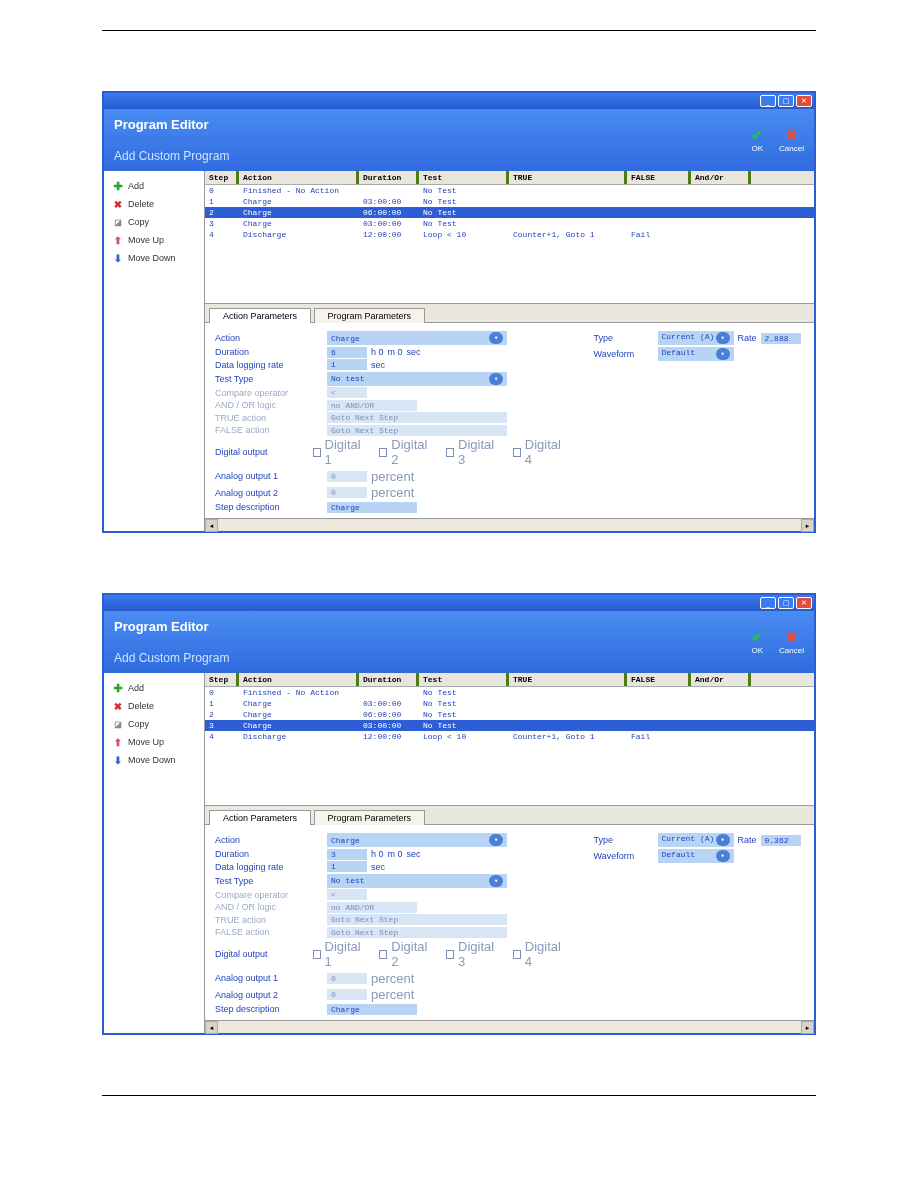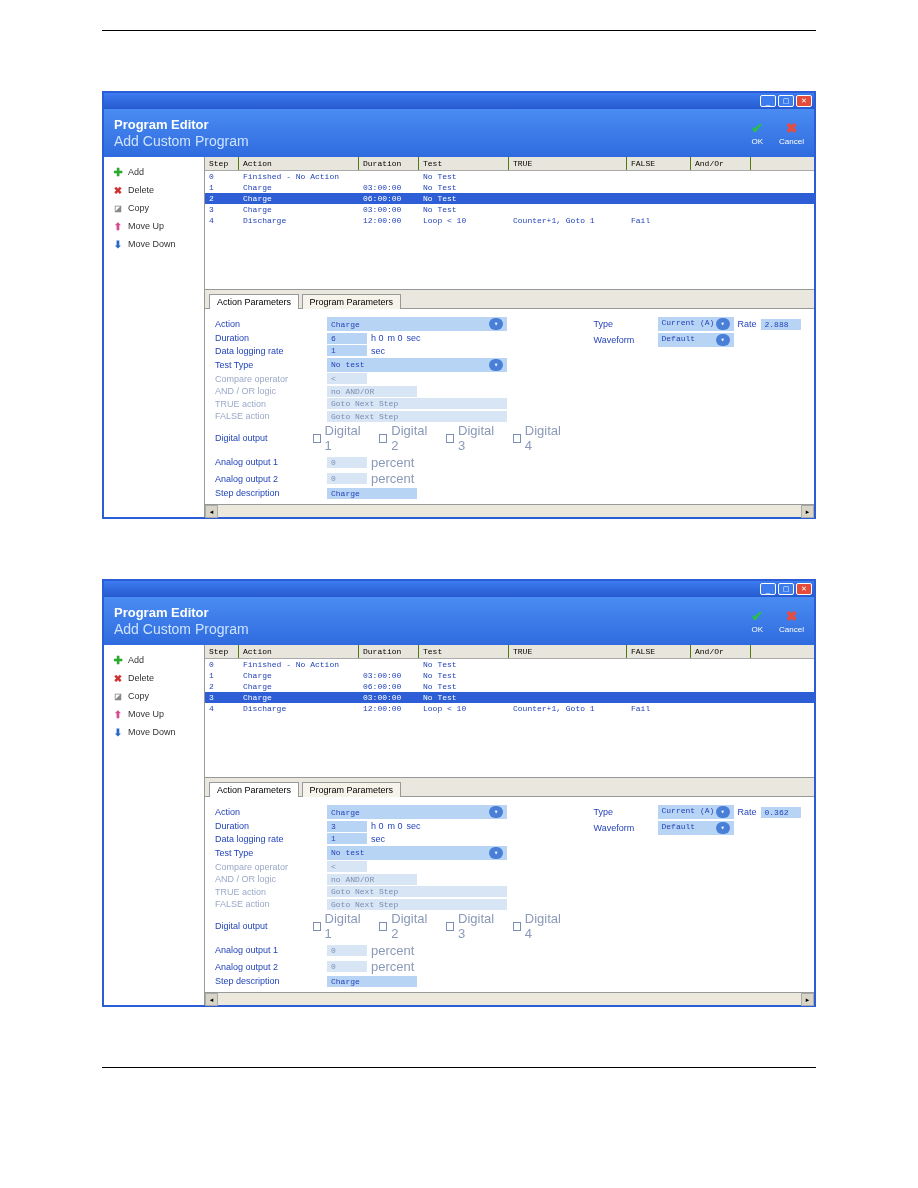--- a/index.html
+++ b/index.html
@@ -8,45 +8,45 @@
   .page-border-top { border-top: 1.5px solid #000; margin-bottom: 60px; }
   .page-border-bottom { border-top: 1.5px solid #000; margin-top: 60px; }
   .window { border: 2px solid #2b5dd7; background: #fff; width: 100%; margin-bottom: 60px; position: relative; }
   .title-chrome { background: linear-gradient(#3c7cf0, #2659cf); height: 16px; display: flex; justify-content: flex-end; align-items: center; padding: 0 2px; gap: 2px; }
   .tc-btn { width: 16px; height: 12px; border: 1px solid #fff; border-radius: 2px; display: flex; align-items: center; justify-content: center; font-size: 7px; color: #fff; }
   .tc-min { background: #3c7cf0; }
   .tc-max { background: #3c7cf0; }
   .tc-close { background: #e34d3a; }
   .banner { background: linear-gradient(#4a8cf2, #2f6bde); color: #fff; padding: 8px 10px; display: flex; justify-content: space-between; align-items: center; }
   .banner-left .title { font-size: 13px; font-weight: bold; }
-  .banner-left .subtitle { font-size: 14px; color: #cde3ff; margin-top: 1px; }
+  .banner-left .subtitle { font-size: 12px; color: #cde3ff; margin-top: 17px; }
   .banner-right { display: flex; gap: 16px; }
   .banner-btn { text-align: center; font-size: 8px; }
   .banner-btn .icon { font-size: 14px; display: block; margin-bottom: 1px; font-weight: bold; }
   .ok-icon { color: #2abf4a; }
   .cancel-icon { color: #e74c3c; }
   .body-wrap { display: flex; height: 360px; }
   .sidebar { width: 100px; padding: 6px 6px; background: #fff; }
   .side-item { display: flex; align-items: center; gap: 4px; padding: 3px 2px; font-size: 9px; color: #333; cursor: pointer; }
   .side-icon { width: 12px; height: 12px; display: inline-flex; align-items: center; justify-content: center; font-weight: bold; }
   .add-i { color: #2ca82c; font-size: 11px; }
   .del-i { color: #d13030; font-size: 10px; }
   .copy-i { color: #888; font-size: 8px; }
   .up-i { color: #d14d92; font-size: 10px; }
   .down-i { color: #2b67c9; font-size: 10px; }
   .mainpane { flex: 1; display: flex; flex-direction: column; border-left: 1px solid #999; }
   .grid { flex: 1; overflow: hidden; }
   .ghead, .grow { display: grid; grid-template-columns: 34px 120px 60px 90px 118px 64px 60px; font-family: "Courier New", monospace; font-size: 8px; }
   .ghead { background: #e8e6dc; border-bottom: 1px solid #aaa; }
-  .ghead > div { padding: 2px 4px; border-right: 1px solid #4d7c0f; color: #000; }
+  .ghead > div { padding: 2px 4px; border-right: 3px solid #4d7c0f; color: #000; font-weight: bold; }
   .grow > div { padding: 1px 4px; color: #2344ba; white-space: nowrap; }
   .grow.sel { background: #2d5ed6; }
   .grow.sel > div { color: #fff; }
   .tabbar { background: #eae8de; border-top: 1px solid #999; padding: 3px 4px 0; font-size: 9px; }
-  .tab { display: inline-block; padding: 2px 7px; border: 1px solid #999; border-bottom: none; background: #f5f3ea; position: relative; top: 1px; }
+  .tab { display: inline-block; padding: 2px 13px; border: 1px solid #999; border-bottom: none; background: #f5f3ea; position: relative; top: 1px; }
   .tab.active { background: #fff; }
   .params { background: #fff; border-top: 1px solid #999; padding: 8px 10px 4px; display: flex; gap: 18px; font-size: 9px; }
   .pcol { flex: 1; }
   .prow { display: flex; align-items: center; margin-bottom: 1.5px; gap: 4px; }
   .plabel { width: 108px; color: #2344ba; }
   .plabel.dis { color: #9aa9c8; }
   .pval { background: #b8d4f5; color: #2344ba; padding: 1px 4px; min-width: 40px; font-family: "Courier New", monospace; font-size: 8px; }
   .pval.wide { min-width: 180px; display: inline-flex; justify-content: space-between; align-items: center; }
   .pval.mid { min-width: 90px; }
   .pval.dis { background: #d8e5f5; color: #7b8eb3; }

